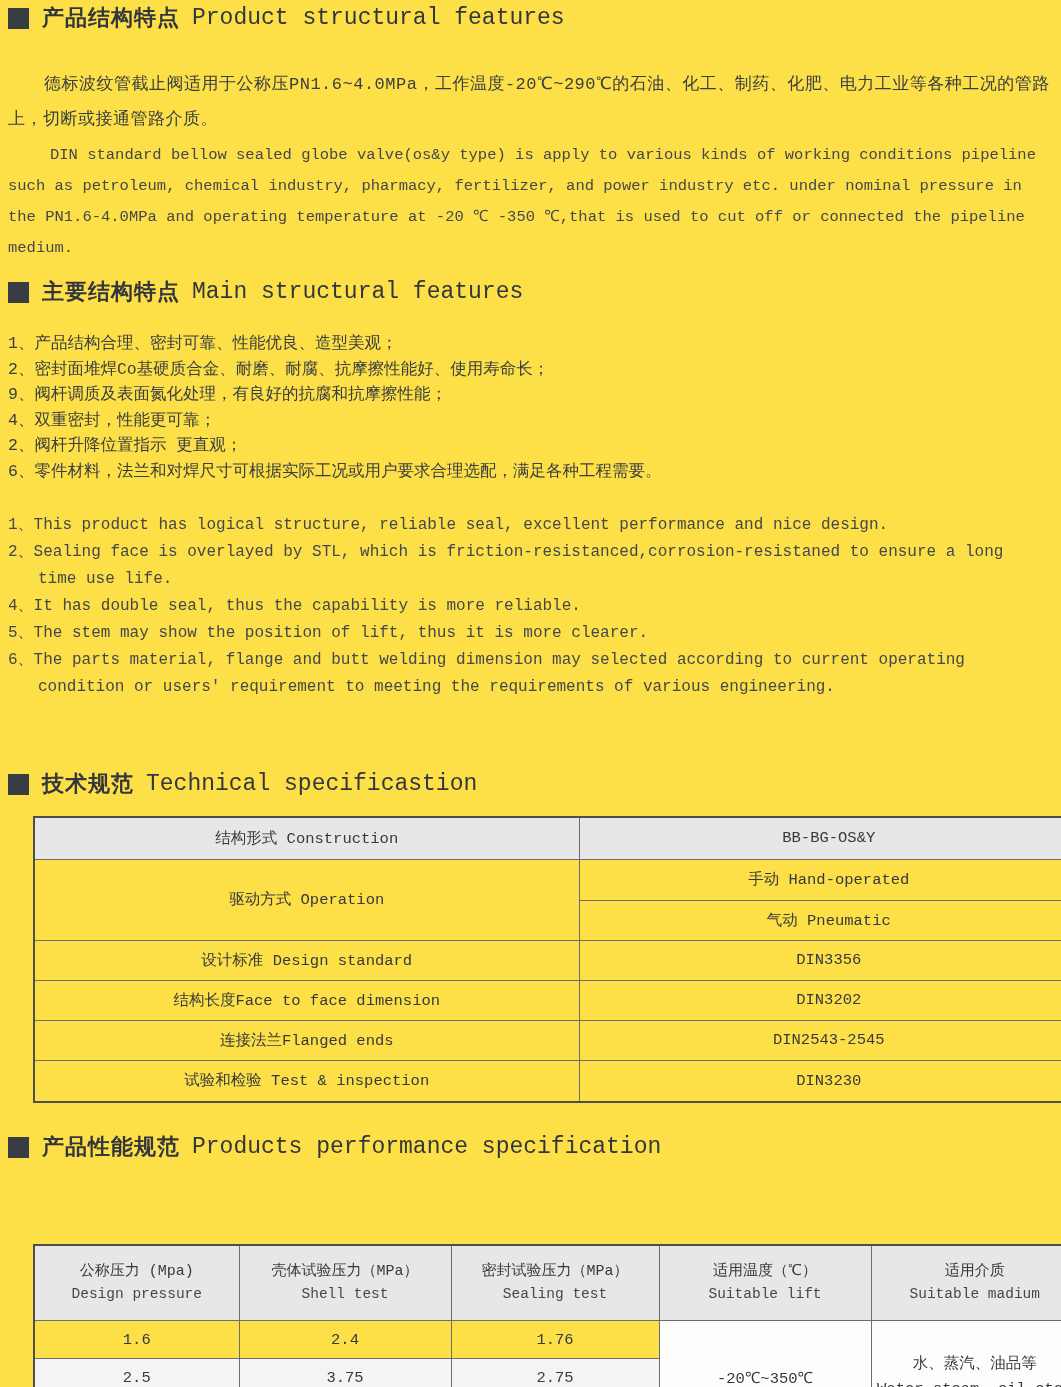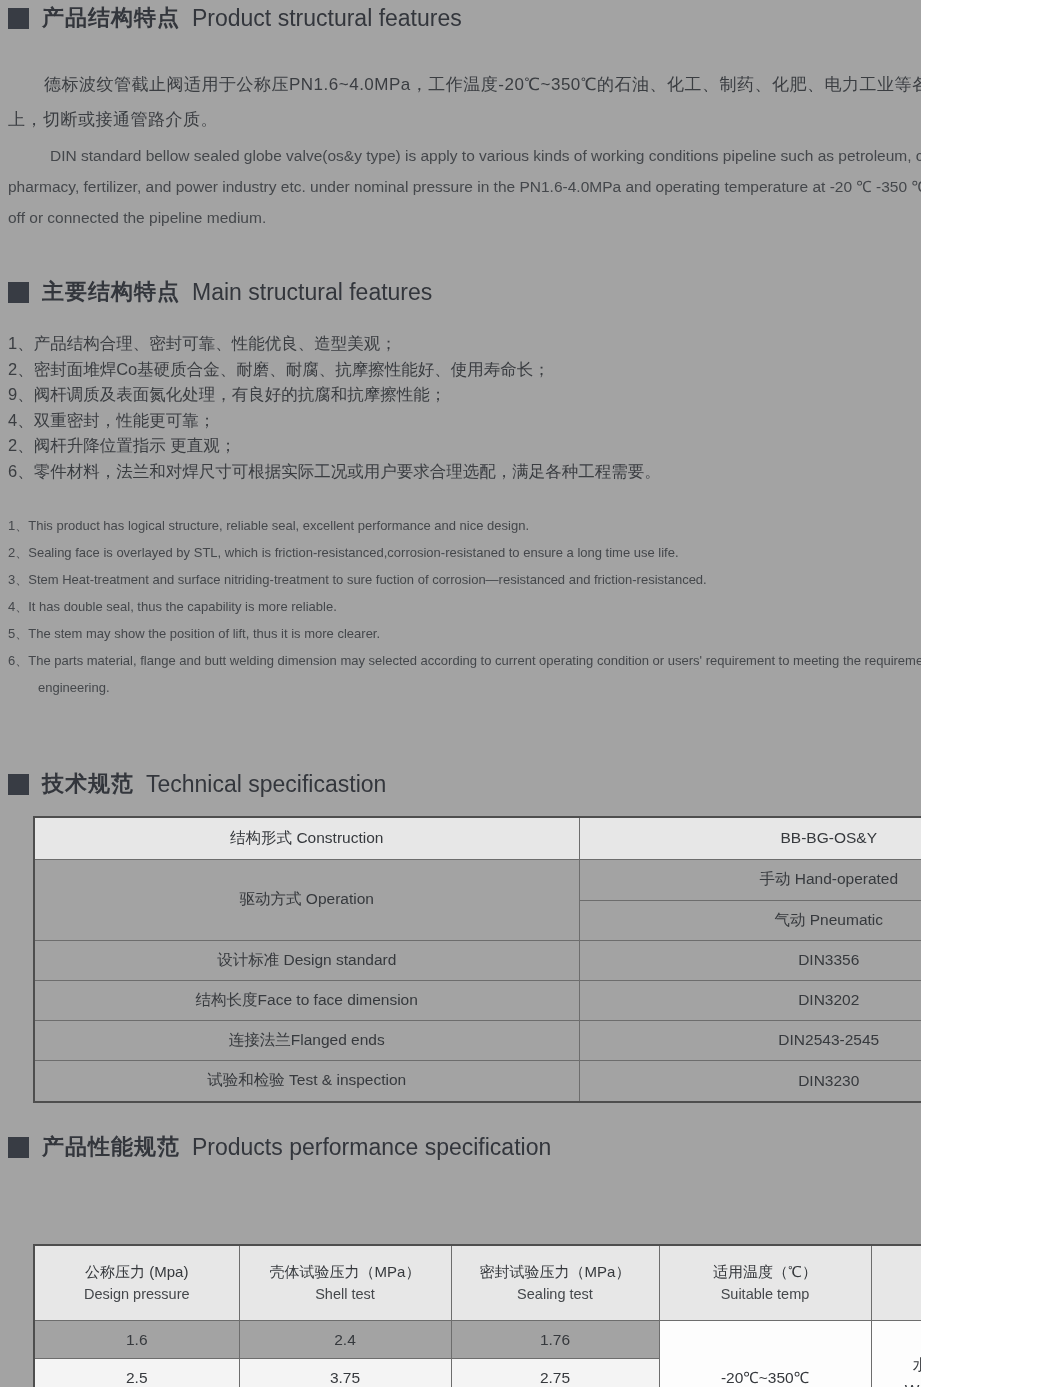--- a/index.html
+++ b/index.html
@@ -1,39 +1,39 @@
 <!DOCTYPE html>
 <html><head>
 <meta charset="utf-8">
 <style>
   html,body{margin:0;padding:0;background:#ffffff;}
   .page{
     position:relative;
-    width:921px;height:1387px;
-    background:#a3a3a3;
-    font-family:Liberation Sans, sans-serif;
+    width:1061px;height:1387px;
+    background:#fde047;
+    font-family:Liberation Mono, monospace;
     color:#3b3e42;
     overflow:hidden;
   }
   section{position:absolute;left:0;width:1061px;}
 
   
   .hd{display:flex;align-items:center;margin:0;padding:0 0 0 8px;font-weight:normal;}
   .sq{width:21px;height:21px;background:#383c44;margin-right:13px;flex:0 0 auto;}
   .hcn{font-size:22px;font-weight:bold;color:#33363c;letter-spacing:1px;}
   .hen{font-size:23px;color:#33363c;margin-left:12px;}
 
   
   .pcn{margin:0;padding:0 10px 0 8px;font-size:17px;line-height:35px;color:#3a3d41;text-indent:36px;letter-spacing:0.5px;}
   .pen{margin:0;padding:0 7px 0 8px;font-size:15.5px;line-height:31px;color:#44474b;text-indent:42px;}
 
   
   .lst{margin:0;padding:0 10px 0 8px;list-style:none;}
   .lst-cn .li{font-size:16.5px;line-height:25.5px;color:#3a3d41;}
-  .lst-en .li{font-size:13px;line-height:27px;color:#44474b;padding-left:30px;text-indent:-30px;}
+  .lst-en .li{font-size:16px;line-height:27px;color:#44474b;padding-left:30px;text-indent:-30px;}
 
   
   table{border-collapse:collapse;table-layout:fixed;position:absolute;left:8px;margin-left:25px;}
   td,th{border:1px solid #6d6d6d;text-align:center;vertical-align:middle;padding:0 4px;font-weight:normal;}
   .t1,.t2{border:2px solid #4e4e4e;}
   .t1{width:1045px;top:816px;}
   .t2{width:1045px;top:1244px;}
   .t1 td{font-size:15.5px;color:#36393d;}
   .t1 .hdr td{background:#e7e7e7;}
   .r-hdr{height:42px;} .r-hand{height:41px;} .r-40{height:40px;} .r-test{height:42px;}
@@ -53,21 +53,21 @@
 <div class="page">
 
   <section style="top:3px;">
     <h2 class="hd">
       <span class="sq"></span>
       <span class="hcn">产品结构特点</span>
       <span class="hen">Product structural features</span>
     </h2>
   </section>
   <section style="top:67px;">
-    <p class="pcn">德标波纹管截止阀适用于公称压PN1.6~4.0MPa，工作温度-20℃~350℃的石油、化工、制药、化肥、电力工业等各种工况的管路上，切断或接通管路介质。</p>
+    <p class="pcn">德标波纹管截止阀适用于公称压PN1.6~4.0MPa，工作温度-20℃~290℃的石油、化工、制药、化肥、电力工业等各种工况的管路上，切断或接通管路介质。</p>
   </section>
   <section style="top:140px;">
     <p class="pen">DIN standard bellow sealed globe valve(os&amp;y type) is apply to various kinds of working conditions pipeline such as petroleum, chemical industry, pharmacy, fertilizer, and power industry etc. under nominal pressure in the PN1.6-4.0MPa and operating temperature at -20 ℃ -350 ℃,that is used to cut off or connected the pipeline medium.</p>
   </section>
 
   <section style="top:277px;">
     <h2 class="hd">
       <span class="sq"></span>
       <span class="hcn">主要结构特点</span>
       <span class="hen">Main structural features</span>
@@ -80,21 +80,20 @@
       <li class="li">9、阀杆调质及表面氮化处理，有良好的抗腐和抗摩擦性能；</li>
       <li class="li">4、双重密封，性能更可靠；</li>
       <li class="li">2、阀杆升降位置指示 更直观；</li>
       <li class="li">6、零件材料，法兰和对焊尺寸可根据实际工况或用户要求合理选配，满足各种工程需要。</li>
     </ul>
   </section>
   <section style="top:512px;">
     <ul class="lst lst-en">
       <li class="li">1、This product has logical structure, reliable seal, excellent performance and nice design.</li>
       <li class="li">2、Sealing face is overlayed by STL, which is friction-resistanced,corrosion-resistaned to ensure a long time use life.</li>
-      <li class="li">3、Stem Heat-treatment and surface nitriding-treatment to sure fuction of corrosion—resistanced and friction-resistanced.</li>
       <li class="li">4、It has double seal, thus the capability is more reliable.</li>
       <li class="li">5、The stem may show the position of lift, thus it is more clearer.</li>
       <li class="li">6、The parts material, flange and butt welding dimension may selected according to current operating condition or  users' requirement to meeting the requirements of various engineering.</li>
     </ul>
   </section>
 
   <section style="top:769px;">
     <h2 class="hd">
       <span class="sq"></span>
       <span class="hcn">技术规范</span>
@@ -163,21 +162,21 @@
       <th>
         <span class="th-cn">壳体试验压力（MPa）</span>
         <span class="th-en">Shell test</span>
       </th>
       <th>
         <span class="th-cn">密封试验压力（MPa）</span>
         <span class="th-en">Sealing test</span>
       </th>
       <th>
         <span class="th-cn">适用温度（℃）</span>
-        <span class="th-en">Suitable temp</span>
+        <span class="th-en">Suitable lift</span>
       </th>
       <th>
         <span class="th-cn">适用介质</span>
         <span class="th-en">Suitable madium</span>
       </th>
     </tr>
     <tr class="r-d1">
       <td>1.6</td>
       <td>2.4</td>
       <td>1.76</td>

